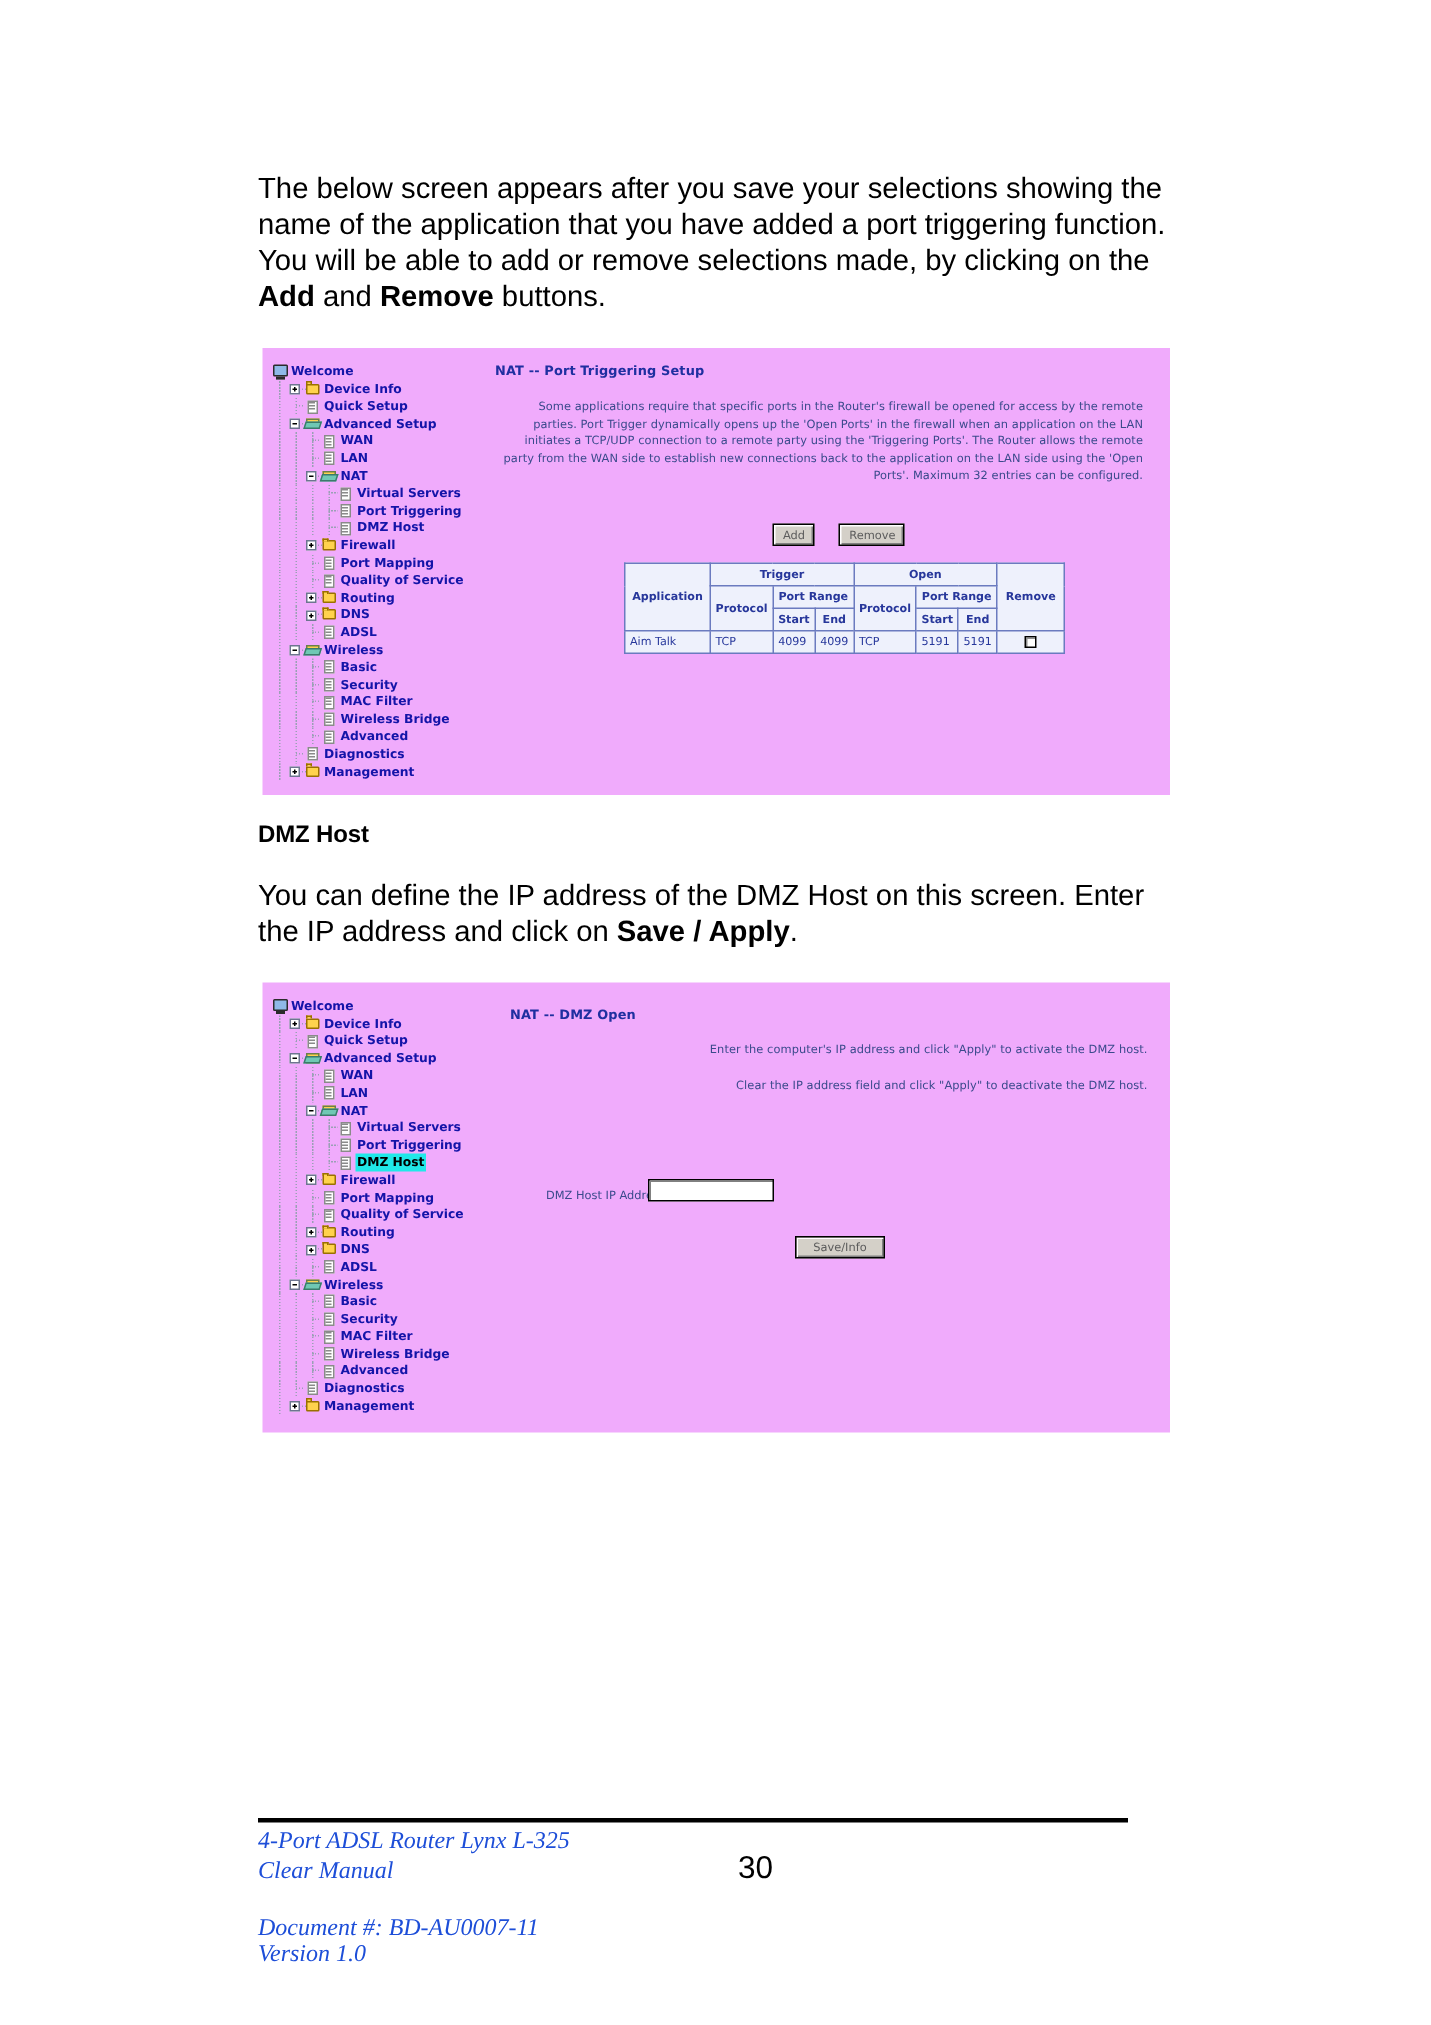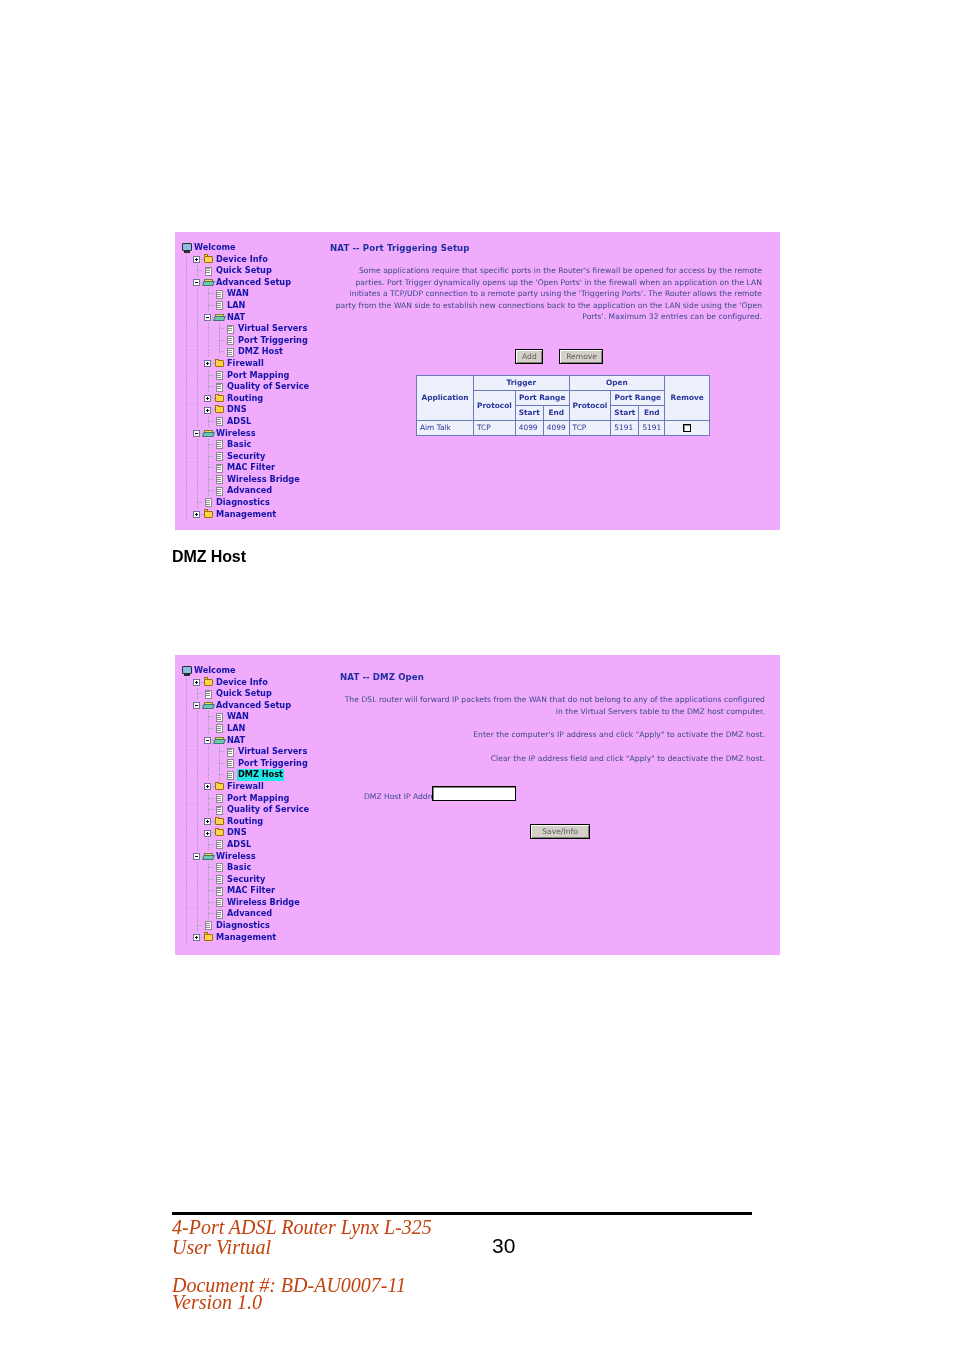--- a/index.html
+++ b/index.html
@@ -149,32 +149,33 @@
     box-shadow:inset 1px 1px 0 #808080, inset -1px -1px 0 #ffffff;
     box-sizing:border-box;
   }
   .fld-label{position:absolute;font-size:7.6px;color:#3a4a8c;}
 
   
   .foot-rule{position:absolute;background:#000;}
   .foot{
     position:absolute;left:172px;
     font-family:"Liberation Serif", serif;
-    font-style:italic;font-size:20px;line-height:19.5px;color:#c2410c;
+    font-style:italic;font-size:16px;line-height:19.5px;color:#1d4ed8;
   }
   .pagenum{
     position:absolute;font-family:"Liberation Sans", sans-serif;
     font-size:21px;color:#000;font-style:normal;
   }
 </style>
 </head>
 <body>
 
 <div class="page">
 
+  <div class="prose" style="left:172px;top:114px;">The below screen appears after you save your selections showing the name of the application that you have added a port triggering function.  You will be able to add or remove selections made, by clicking on the <b>Add</b> and <b>Remove</b> buttons.</div>
 
   <div class="ui-panel" id="panel1" style="left:175px;top:232px;width:605px;height:298px;">
     <div class="ui-inner">
       <div class="tree" id="tree1">
           <div class="node"><span class="ico monitor"></span><span class="lbl">Welcome</span></div>
           <div class="node"><span class="gut v"></span><span class="exp plus"><span class="bx"></span></span><span class="ico folder"></span><span class="lbl">Device Info</span></div>
           <div class="node"><span class="gut v"></span><span class="gut t"></span><span class="ico page"></span><span class="lbl">Quick Setup</span></div>
           <div class="node"><span class="gut v"></span><span class="exp minus"><span class="bx"></span></span><span class="ico folderopen"></span><span class="lbl">Advanced Setup</span></div>
           <div class="node"><span class="gut v"></span><span class="gut v"></span><span class="gut t"></span><span class="ico page"></span><span class="lbl">WAN</span></div>
           <div class="node"><span class="gut v"></span><span class="gut v"></span><span class="gut t"></span><span class="ico page"></span><span class="lbl">LAN</span></div>
@@ -241,20 +242,21 @@
               <span class="chk"></span>
             </td>
           </tr>
         </tbody>
       </table>
     </div>
   </div>
 
   <div class="section-head" style="top:548px;">DMZ Host</div>
 
+  <div class="prose" style="left:172px;top:585px;">You can define the IP address of the DMZ Host on this screen. Enter the IP address and click on <b>Save / Apply</b>.</div>
 
   <div class="ui-panel" id="panel2" style="left:175px;top:655px;width:605px;height:300px;">
     <div class="ui-inner">
       <div class="tree" id="tree2">
           <div class="node"><span class="ico monitor"></span><span class="lbl">Welcome</span></div>
           <div class="node"><span class="gut v"></span><span class="exp plus"><span class="bx"></span></span><span class="ico folder"></span><span class="lbl">Device Info</span></div>
           <div class="node"><span class="gut v"></span><span class="gut t"></span><span class="ico page"></span><span class="lbl">Quick Setup</span></div>
           <div class="node"><span class="gut v"></span><span class="exp minus"><span class="bx"></span></span><span class="ico folderopen"></span><span class="lbl">Advanced Setup</span></div>
           <div class="node"><span class="gut v"></span><span class="gut v"></span><span class="gut t"></span><span class="ico page"></span><span class="lbl">WAN</span></div>
           <div class="node"><span class="gut v"></span><span class="gut v"></span><span class="gut t"></span><span class="ico page"></span><span class="lbl">LAN</span></div>
@@ -273,36 +275,35 @@
           <div class="node"><span class="gut v"></span><span class="gut v"></span><span class="gut t"></span><span class="ico page"></span><span class="lbl">Security</span></div>
           <div class="node"><span class="gut v"></span><span class="gut v"></span><span class="gut t"></span><span class="ico page"></span><span class="lbl">MAC Filter</span></div>
           <div class="node"><span class="gut v"></span><span class="gut v"></span><span class="gut t"></span><span class="ico page"></span><span class="lbl">Wireless Bridge</span></div>
           <div class="node"><span class="gut v"></span><span class="gut v"></span><span class="gut t"></span><span class="ico page"></span><span class="lbl">Advanced</span></div>
           <div class="node"><span class="gut v"></span><span class="gut t"></span><span class="ico page"></span><span class="lbl">Diagnostics</span></div>
           <div class="node"><span class="gut v"></span><span class="exp plus"><span class="bx"></span></span><span class="ico folder"></span><span class="lbl">Management</span></div>
         </div>
 
       <div class="content" style="left:165px;top:17px;width:430px;">
         <div class="c-title">NAT -- DMZ Open</div>
-        <div class="c-para" style="margin-top:12px;width:425px;">The DSL router will forward IP packets from the WAN that do not belong to any of the applications configured in the Virtual Servers table to the DMZ host computer.</div>
         <div class="c-para" style="margin-top:12px;width:425px;">Enter the computer's IP address and click "Apply" to activate the DMZ host.</div>
         <div class="c-para" style="margin-top:12px;width:425px;">Clear the IP address field and click "Apply" to deactivate the DMZ host.</div>
       </div>
 
       <div class="fld-label" style="left:165px;top:137px;padding-left:24px;">DMZ Host IP Address:</div>
       <input class="txtin" type="text" style="left: 257px; top: 131px; width: 84px; height: 15px; font-size: 8px; padding: 0px 3px; font-family: &quot;DejaVu Sans&quot;, sans-serif; color: rgb(0, 0, 0);" placeholder="">
 
       <div class="btnrow" style="left:355px;top:164px;">
         <span class="winbtn" style="width:60px;">Save/Info</span>
       </div>
     </div>
   </div>
 
   <div class="foot-rule" style="left:172px;top:1212px;width:580px;height:2.5px;"></div>
 
   <div class="foot" style="top:1218px;">4-Port ADSL Router Lynx L-325</div>
-  <div class="foot" style="top:1238px;">User Virtual</div>
+  <div class="foot" style="top:1238px;">Clear Manual</div>
   <div class="foot" style="top:1258px;margin-top:35px;">Version 1.0</div>
   <div class="foot" style="top:1276px;">Document #:  BD-AU0007-11</div>
 
   <div class="pagenum" style="left:492px;top:1234px;">30</div>
 
 </div>
 
 </body></html>

